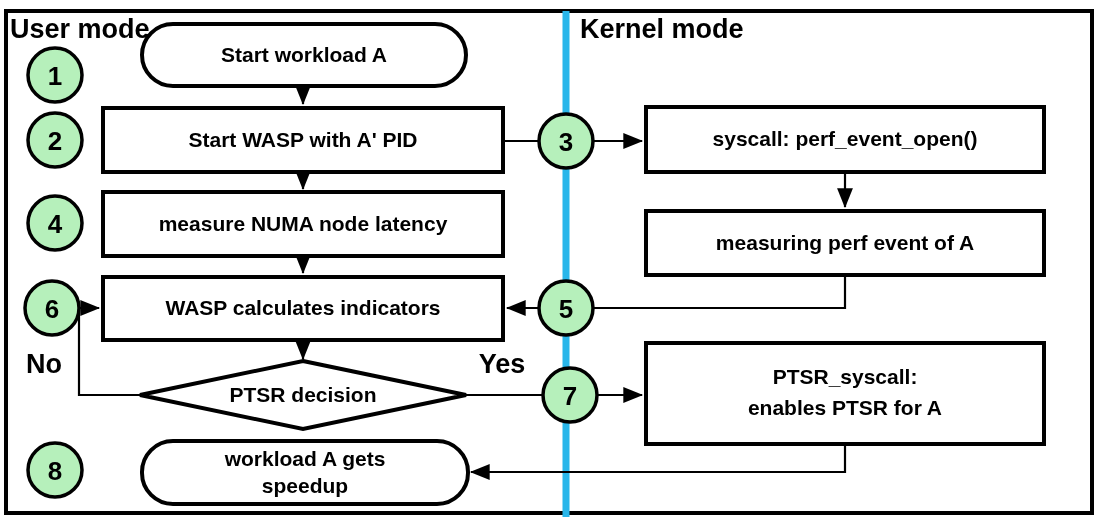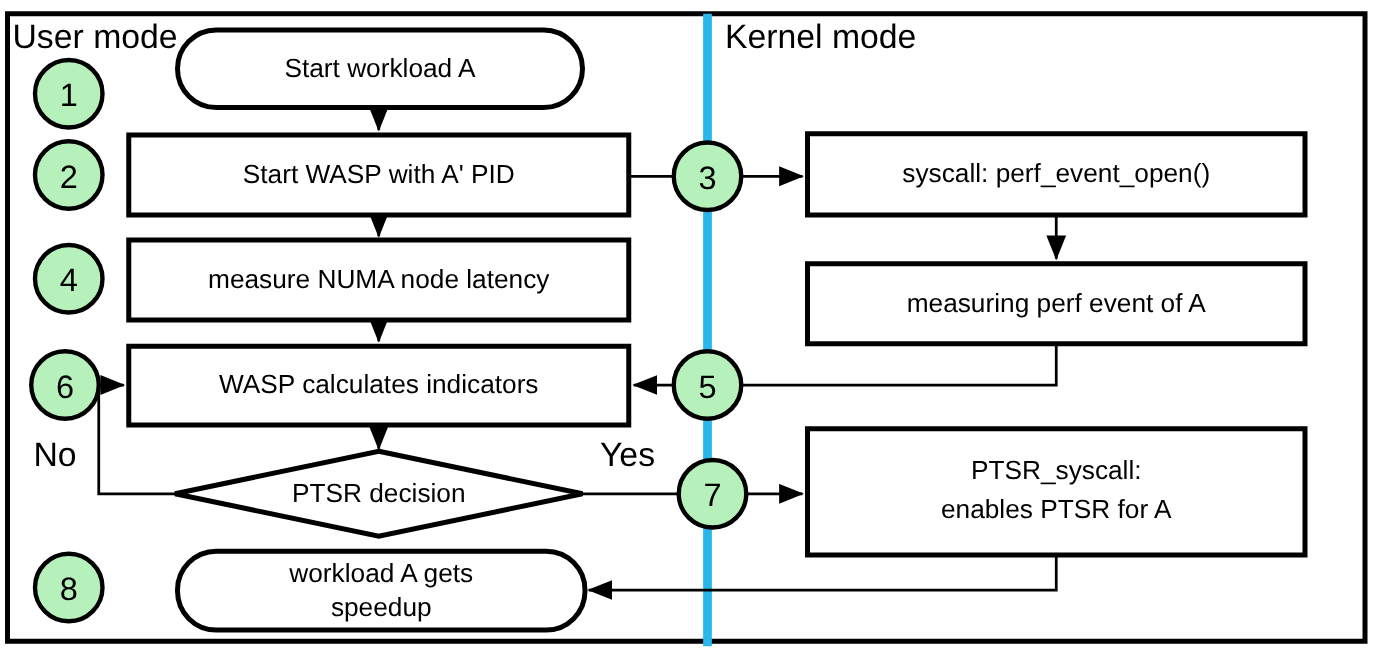--- a/index.html
+++ b/index.html
@@ -10,20 +10,21 @@
   }
   body {
     font-family: "Liberation Sans", sans-serif;
   }
   #canvas {
     position: relative;
     width: 1100px;
     height: 526px;
     background: #ffffff;
     overflow: hidden;
+    font-weight: bold;
   }
   #canvas svg {
     position: absolute;
     top: 0;
     left: 0;
     width: 1100px;
     height: 526px;
   }
   .node-text {
     font-family: "Liberation Sans", sans-serif;

